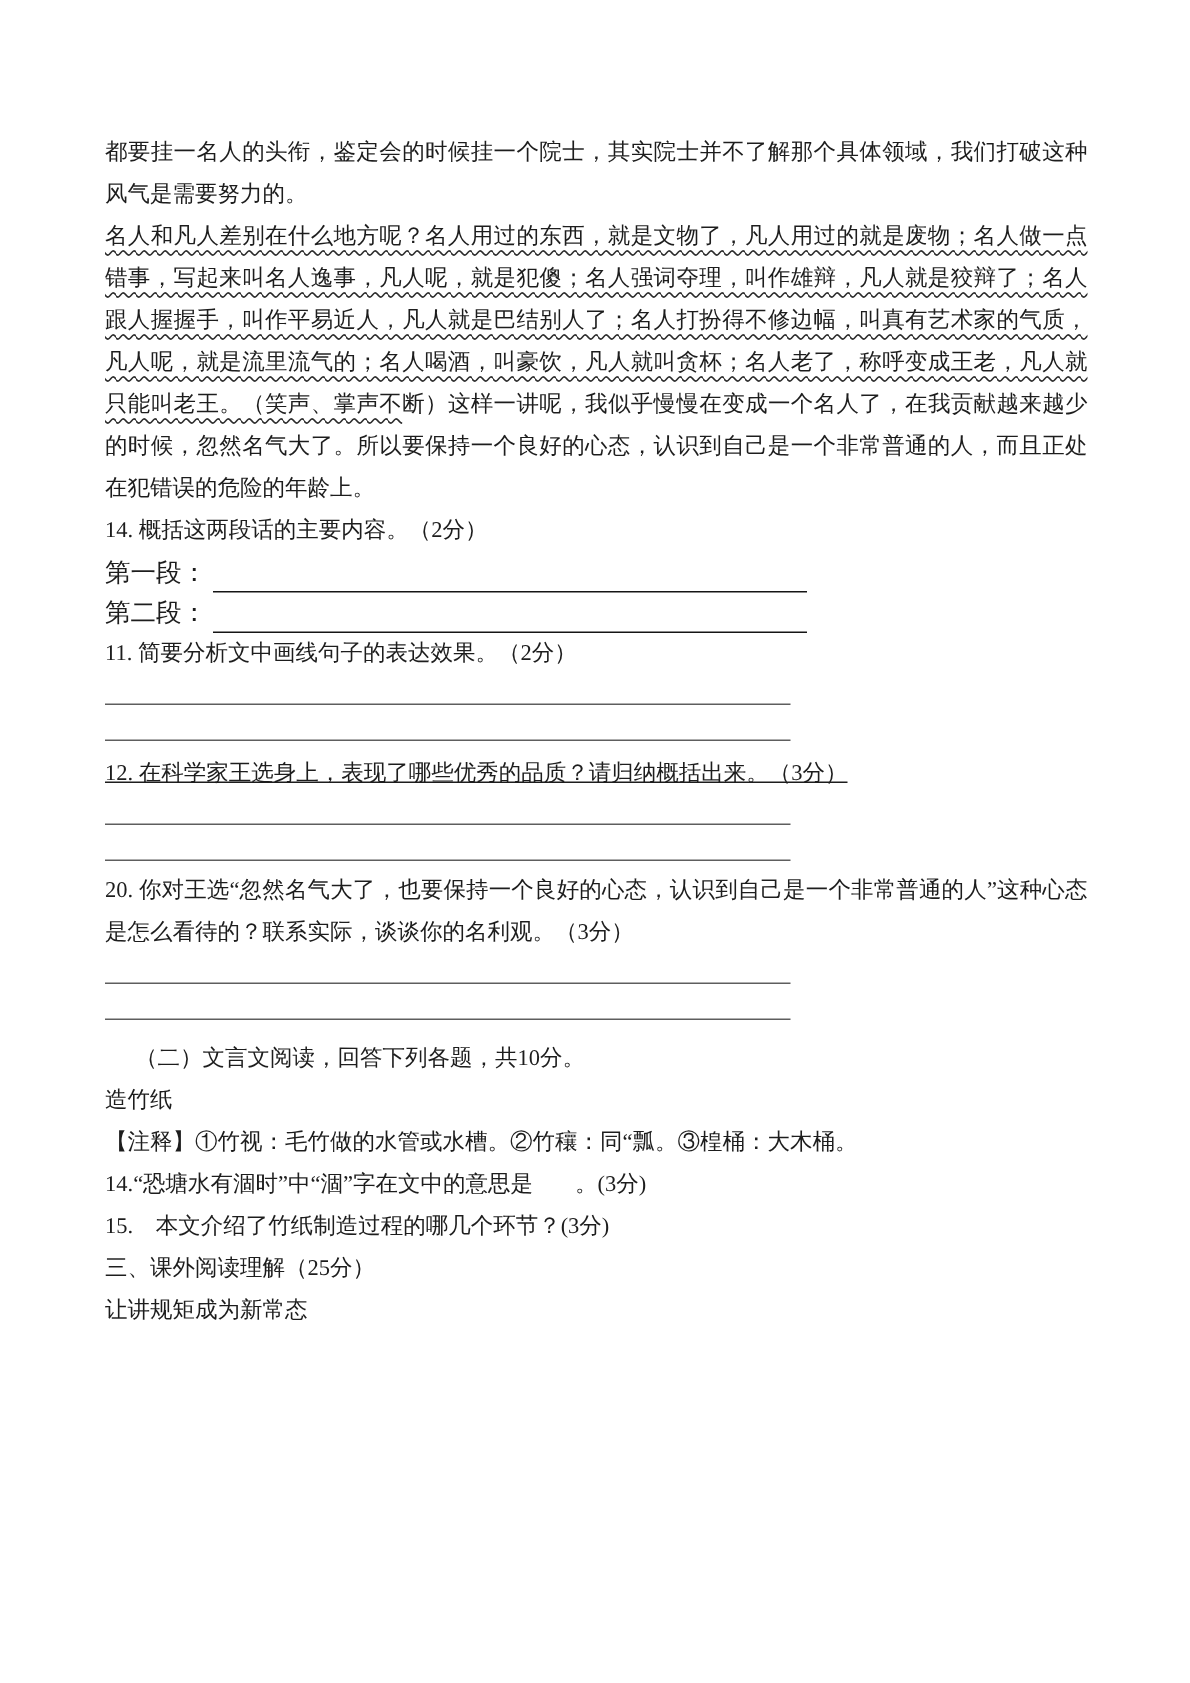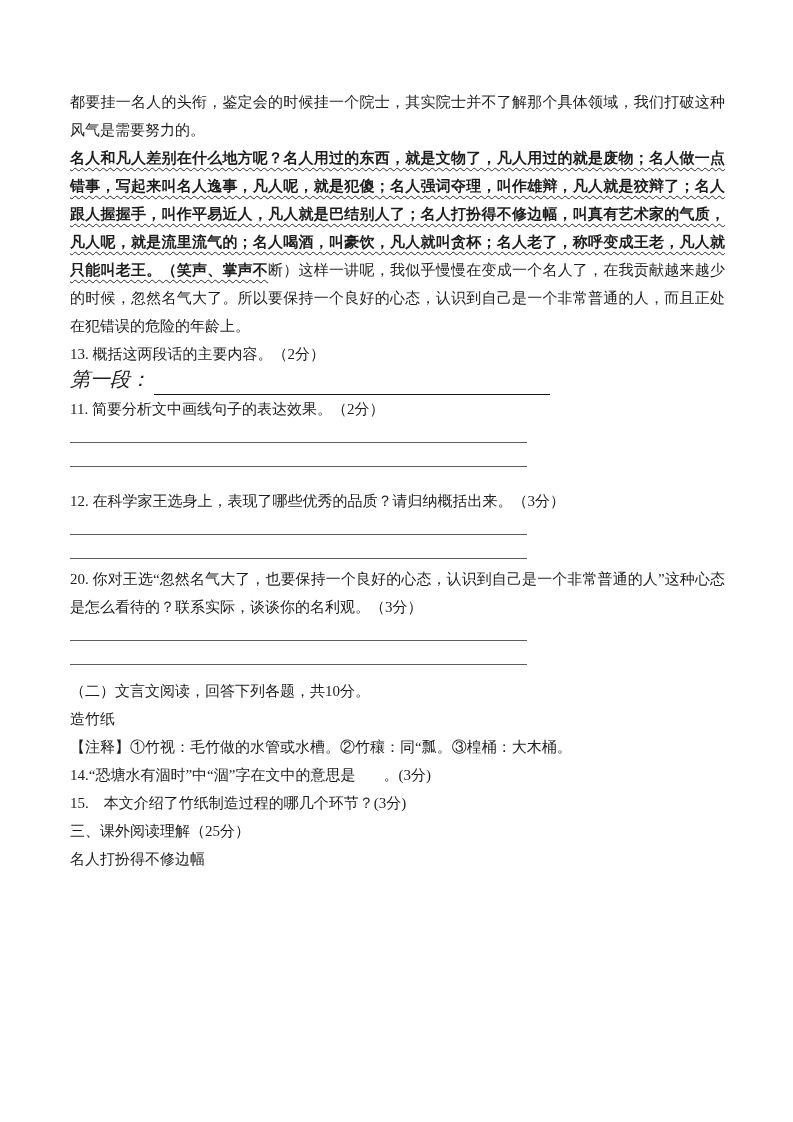--- a/index.html
+++ b/index.html
@@ -26,46 +26,44 @@
     text-align: justify;
     text-justify: inter-ideograph;
   }
   .q { text-align: left; }
   .wavy {
     text-decoration-line: underline;
     text-decoration-style: wavy;
     text-decoration-color: #2c2c2c;
     text-decoration-thickness: 1px;
     text-underline-offset: 4px;
-    font-weight: bold;
   }
   .label-row {
     display: flex;
-    align-items: flex-start;
+    align-items: center;
     height: 27px;
-    font-size: 20px;
-    font-style: italic;
+    font-size: 17px;
   }
   .label-row .lbl { flex: none; line-height: 22px; }
   .label-row .blank {
     flex: none;
     width: 396px;
     height: 100%;
     margin-left: 4px;
     border-bottom: 1.6px solid #151515;
   }
   .ansline {
     width: 457px;
     height: 24px;
     border-bottom: 1.2px solid #5e5e5e;
   }
   .ansline.first { height: 20px; }
   .mt6  { margin-top: 6px; }
-  .mt8  { margin-top: 20px; }
-  .mt12 { margin-top: 12px; }
+  .mt8  { margin-top: 8px; text-decoration: underline; }
+  .mt12 { margin-top: 12px; margin-left: 20px; }
   .bold { font-weight: normal; }
   sup.note-ref {
     font-size: 9px;
     vertical-align: super;
     line-height: 0;
   }
   .gap-blank {
     display: inline-block;
     width: 28px;
   }
@@ -84,24 +82,28 @@
 </head>
 <body>
 
 <div class="page">
   <div class="content">
 
     <p class="para">都要挂一名人的头衔，鉴定会的时候挂一个院士，其实院士并不了解那个具体领域，我们打破这种风气是需要努力的。</p>
 
     <p class="para"><span class="wavy">名人和凡人差别在什么地方呢？名人用过的东西，就是文物了，凡人用过的就是废物；名人做一点错事，写起来叫名人逸事，凡人呢，就是犯傻；名人强词夺理，叫作雄辩，凡人就是狡辩了；名人跟人握握手，叫作平易近人，凡人就是巴结别人了；名人打扮得不修边幅，叫真有艺术家的气质，凡人呢，就是流里流气的；名人喝酒，叫豪饮，凡人就叫贪杯；名人老了，称呼变成王老，凡人就只能叫老王。（笑声、掌声不</span><span>断）这样一讲呢，我似乎慢慢在变成一个名人了，在我贡献越来越少的时候，忽然名气大了。所以要保持一个良好的心态，认识到自己是一个非常普通的人，而且正处在犯错误的危险的年龄上。</span></p>
 
-    <p class="q">13. 概括这两段话的主要内容。（2分）</p>
+    <p class="q">14. 概括这两段话的主要内容。（2分）</p>
 
     <div class="label-row">
       <span class="lbl">第一段：</span>
+      <span class="blank"></span>
+    </div>
+    <div class="label-row">
+      <span class="lbl">第二段：</span>
       <span class="blank"></span>
     </div>
 
     <p class="q">11. 简要分析文中画线句子的表达效果。（2分）</p>
     <div class="ansline first"></div>
     <div class="ansline"></div>
 
     <p class="q mt8">12. 在科学家王选身上，表现了哪些优秀的品质？请归纳概括出来。（3分）</p>
     <div class="ansline first"></div>
     <div class="ansline"></div>
@@ -118,20 +120,20 @@
     <p class="q">【注释】①竹视：毛竹做的水管或水槽。②竹穰：同“瓢。③楻桶：大木桶。</p>
 
     <p class="q"><span>14.“恐塘水有涸时”中“涸”字在文中的意思是</span><span class="gap-blank"></span><span>。(3分)</span></p>
 
     <p class="q">15.　本文介绍了竹纸制造过程的哪几个环节？(3分)</p>
 
 
     <p class="q bold">三、课外阅读理解（25分）</p>
 
 
-    <p class="q">名人打扮得不修边幅</p>
+    <p class="q">让讲规矩成为新常态</p>
 
   </div>
 
   <div class="footer">
     <span>有渔有礼 https://www.nzxwl.net</span>
   </div>
 </div>
 
 </body></html>

